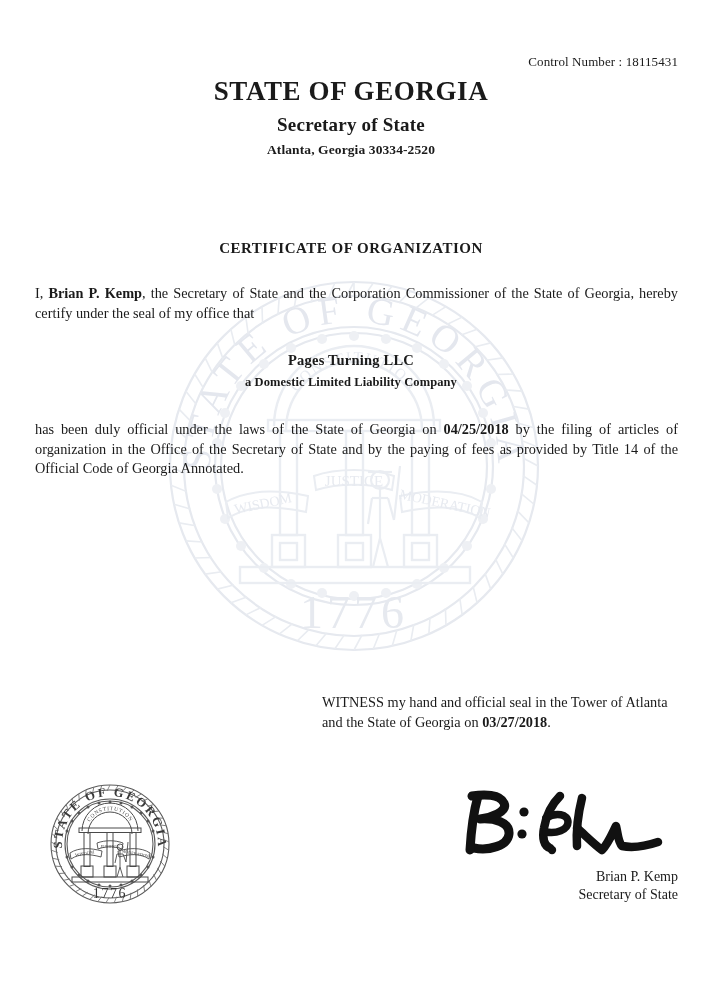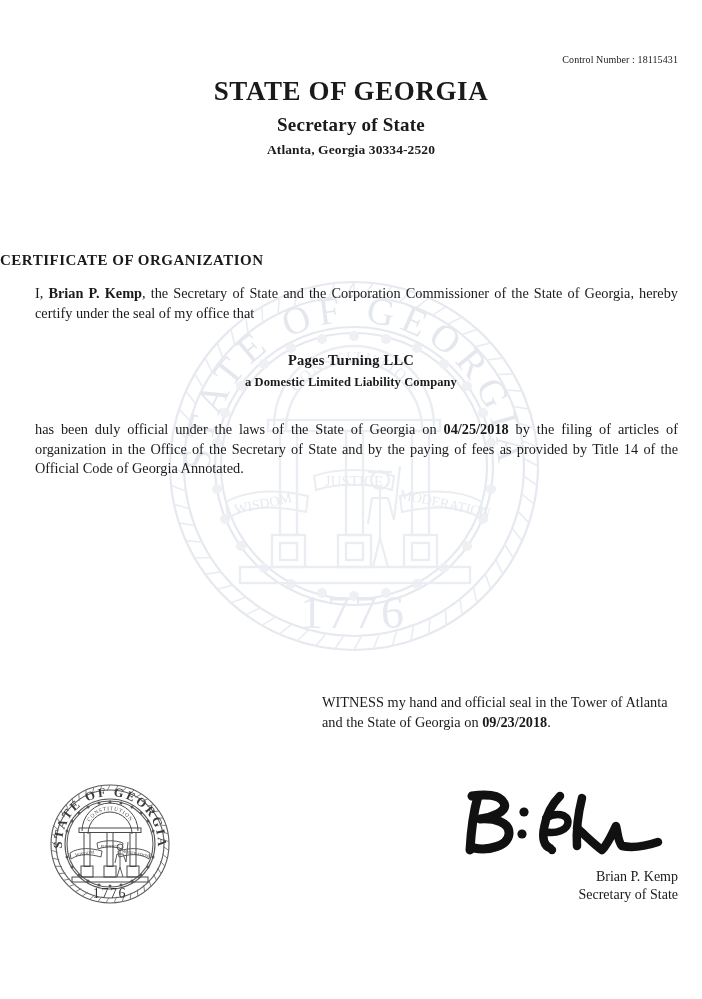--- a/index.html
+++ b/index.html
@@ -31,21 +31,21 @@
   
   .page-content {
     position: relative;
     z-index: 2;
   }
 
   #control-number {
     position: absolute;
     right: 24px;
     top: 54px;
-    font-size: 10px;
+    font-size: 13px;
     letter-spacing: 0.1px;
     white-space: nowrap;
   }
 
   .header-block {
     position: absolute;
     left: 0;
     right: 0;
     top: 76px;
     text-align: center;
@@ -66,21 +66,22 @@
     font-size: 13.5px;
     font-weight: bold;
     margin-top: 6px;
     letter-spacing: 0.1px;
   }
 
   #certificate-title {
     position: absolute;
     left: 0;
     right: 0;
-    top: 252px;
+    top: 240px;
+    text-align: center;
     font-size: 15px;
     font-weight: bold;
     letter-spacing: 0.5px;
   }
 
   .body-text {
     position: absolute;
     left: 35px;
     width: 643px;
     font-size: 14.3px;
@@ -335,21 +336,21 @@
 
   <div class="body-text" id="intro-paragraph"><span>I, </span><b>Brian P. Kemp</b><span>, the Secretary of State and the Corporation Commissioner of the State of Georgia, hereby certify under the seal of my office that</span></div>
 
   <div class="entity-block">
     <div id="entity-name">Pages Turning LLC</div>
     <div id="entity-type">a Domestic Limited Liability Company</div>
   </div>
 
   <div class="body-text" id="organization-paragraph"><span>has been duly official under the laws of the State of Georgia on </span><b>04/25/2018</b><span> by the filing of articles of organization in the Office of the Secretary of State and by the paying of fees as provided by Title 14 of the Official Code of Georgia Annotated.</span></div>
 
-  <div id="witness-block"><span>WITNESS my hand and official seal in the Tower of Atlanta and the State of Georgia on </span><b>09/23/2018</b><span>.</span></div>
+  <div id="witness-block"><span>WITNESS my hand and official seal in the Tower of Atlanta and the State of Georgia on </span><b>03/27/2018</b><span>.</span></div>
 
   <div id="official-seal">
     <svg viewBox="0 0 122 122" xmlns="http://www.w3.org/2000/svg">
       <defs>
         <path id="sealArc" d="M 13 61 A 48 48 0 0 1 109 61"></path>
         <path id="sealArchWord" d="M 38 50 A 23 23 0 0 1 84 50"></path>
       </defs>
       <g fill="none" stroke="#5a5a5a" stroke-width="1.1">
         <circle cx="61" cy="61" r="59"></circle>
         <circle cx="61" cy="61" r="54"></circle>

